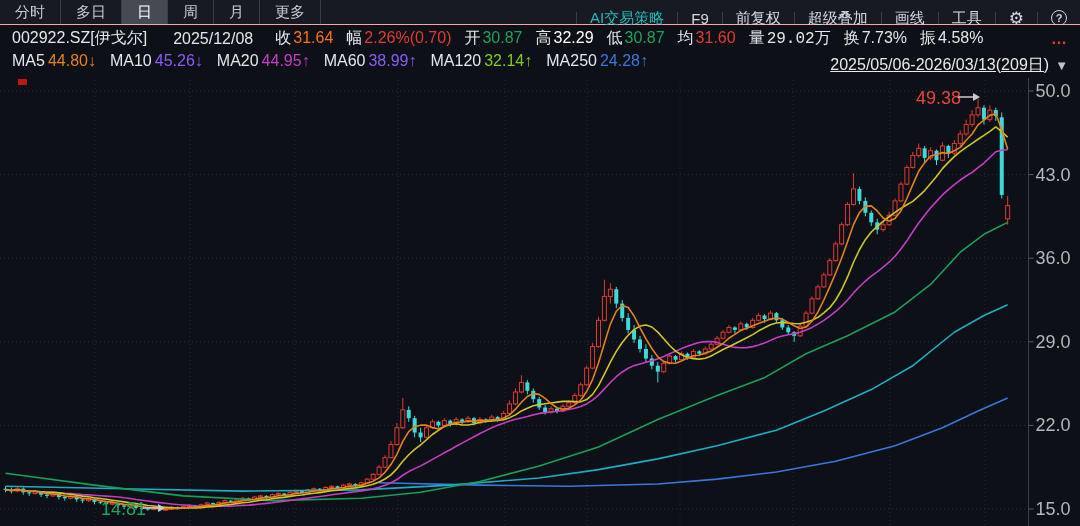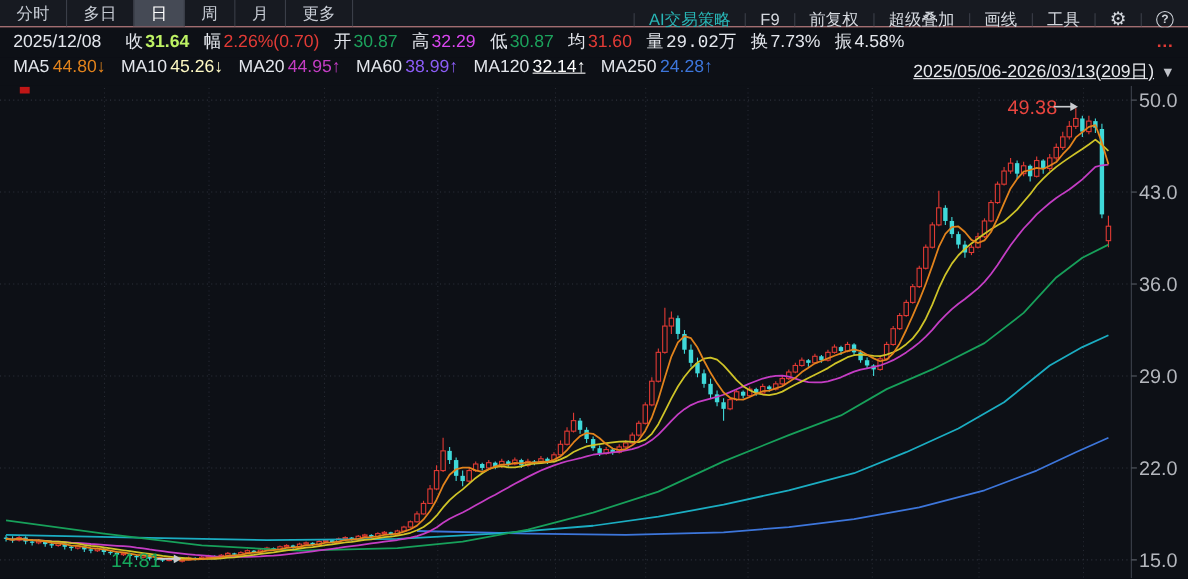--- a/index.html
+++ b/index.html
@@ -69,42 +69,43 @@
         <div class="tool">
           <span class="gear">⚙</span>
         </div>
         <div class="tool">
           <span class="helpc">?</span>
         </div>
       </div>
   </div>
 
   <div class="row2">
+    <span class="sym">002922.SZ[伊戈尔]</span>
     <span class="dt">2025/12/08</span>
     <span style="display:flex;">
-        <span class="fld"><span class="lb">收</span><span class="vl" style="color: #bef264; font-weight: bold;">31.64</span></span>
+        <span class="fld"><span class="lb">收</span><span class="vl" style="color: #f97316;">31.64</span></span>
         <span class="fld"><span class="lb">幅</span><span class="vl" style="color: rgb(226, 59, 54);">2.26%(0.70)</span></span>
         <span class="fld"><span class="lb">开</span><span class="vl" style="color: rgb(28, 162, 92);">30.87</span></span>
-        <span class="fld"><span class="lb">高</span><span class="vl" style="color: #d946ef;">32.29</span></span>
+        <span class="fld"><span class="lb">高</span><span class="vl" style="color: #ffffff;">32.29</span></span>
         <span class="fld"><span class="lb">低</span><span class="vl" style="color: rgb(28, 162, 92);">30.87</span></span>
         <span class="fld"><span class="lb">均</span><span class="vl" style="color: rgb(226, 59, 54);">31.60</span></span>
         <span class="fld"><span class="lb">量</span><span class="vl" style="color: rgb(227, 230, 236); font-family: Liberation Mono, monospace;">29.02万</span></span>
         <span class="fld"><span class="lb">换</span><span class="vl" style="color: rgb(227, 230, 236);">7.73%</span></span>
         <span class="fld"><span class="lb">振</span><span class="vl" style="color: rgb(227, 230, 236);">4.58%</span></span>
       </span>
     <span class="more" style="color: rgb(226, 59, 54);">…</span>
   </div>
 
   <div class="row3">
     <span style="display:flex;">
         <span class="ma"><span class="lb">MA5</span><span class="vl" style="color: rgb(226, 131, 28);">44.80↓</span></span>
-        <span class="ma"><span class="lb">MA10</span><span class="vl" style="color: #fef9c3;">45.26↓</span></span>
+        <span class="ma"><span class="lb">MA10</span><span class="vl" style="color: #8b5cf6;">45.26↓</span></span>
         <span class="ma"><span class="lb">MA20</span><span class="vl" style="color: rgb(196, 61, 196);">44.95↑</span></span>
         <span class="ma"><span class="lb">MA60</span><span class="vl" style="color: #8b5cf6;">38.99↑</span></span>
-        <span class="ma"><span class="lb">MA120</span><span class="vl" style="color: #ffffff; text-decoration: underline;">32.14↑</span></span>
+        <span class="ma"><span class="lb">MA120</span><span class="vl" style="color: #84cc16;">32.14↑</span></span>
         <span class="ma"><span class="lb">MA250</span><span class="vl" style="color: rgb(61, 118, 219); margin-top: 44px;">24.28↑</span></span>
       </span>
     <span class="range-wrap">
       <span class="range">2025/05/06-2026/03/13(209日)</span>
       <span class="drop">▼</span>
     </span>
   </div>
 
   <svg id="chart" width="1080" height="526">
       <g>

